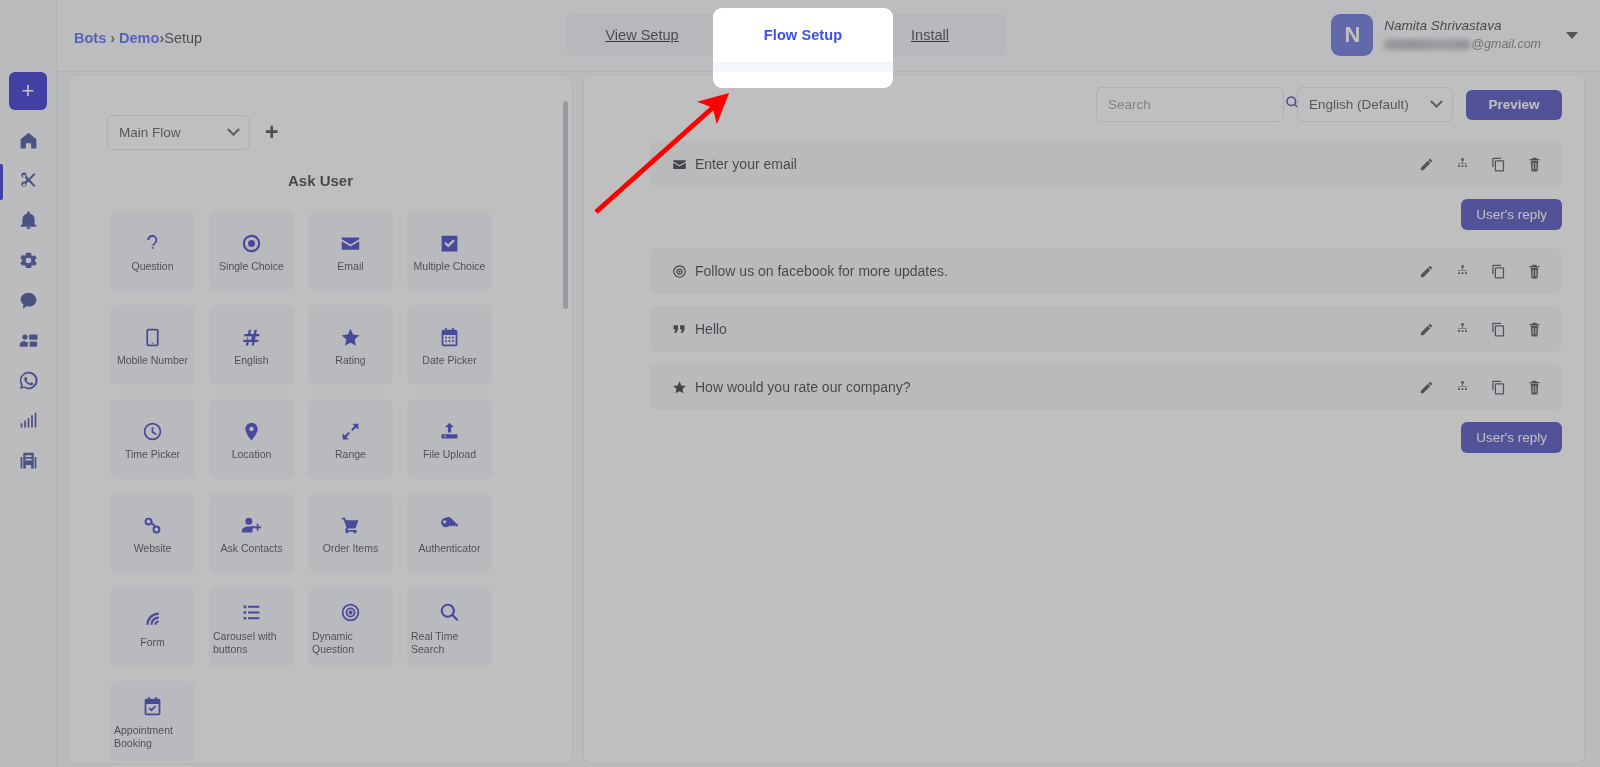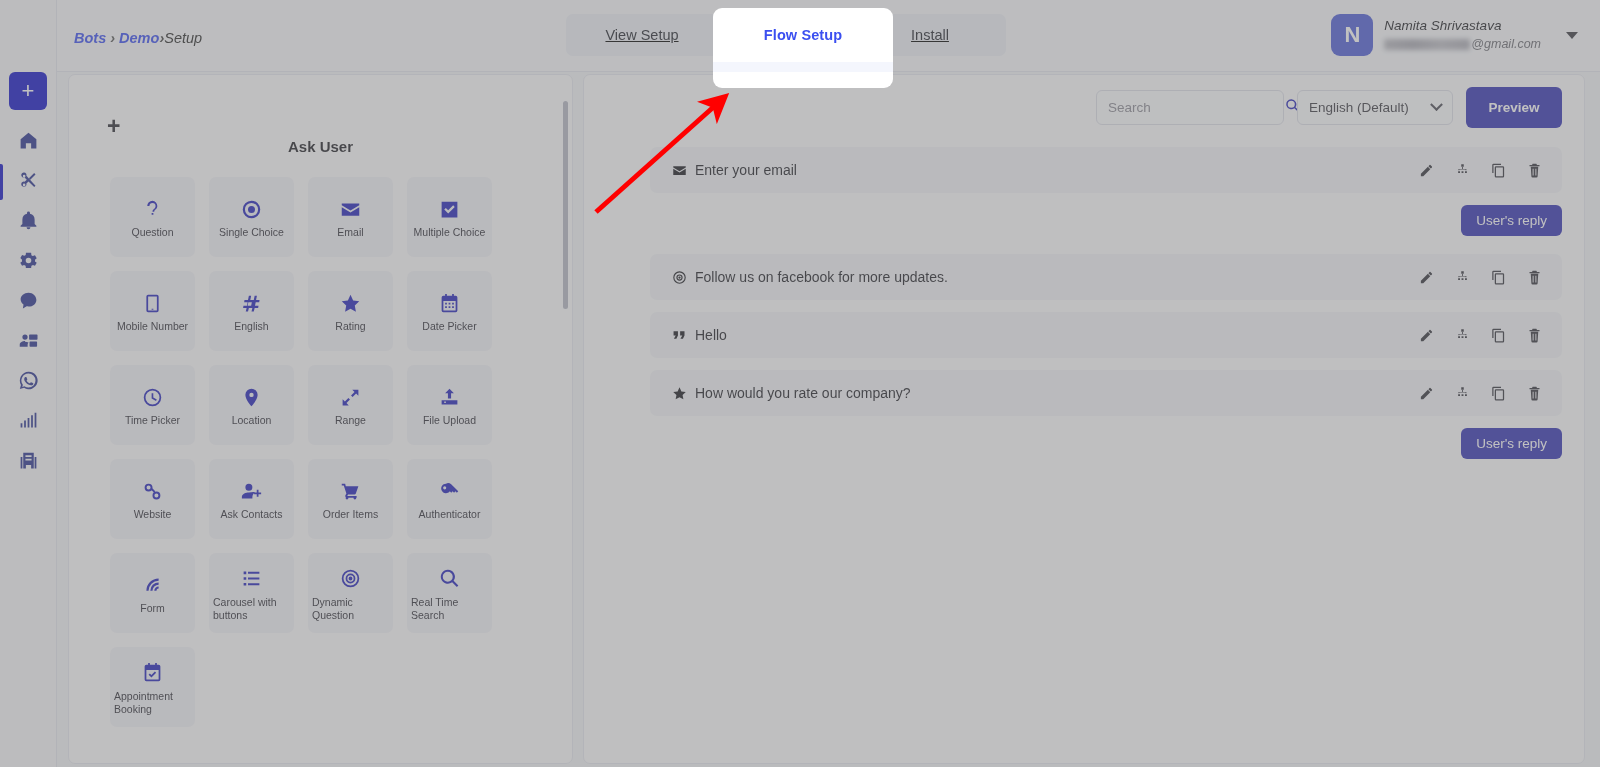--- a/index.html
+++ b/index.html
@@ -55,21 +55,20 @@
   .topbar {
     position: absolute; left: 0; top: 0; width: 1600px; height: 72px;
     background: #f7f8fc;
     border-bottom: 1px solid #e3e6ef;
     display: flex; align-items: center;
   }
   .breadcrumb {
     position: absolute; left: 74px; top: 30px;
     font-size: 14.5px; color: #2b2b2b;
     white-space: nowrap;
-    font-style: italic;
   }
   .breadcrumb .crumb-link { color: #3b4ff0; font-weight: bold; }
   .breadcrumb .sep { color: #555; margin: 0 4px; font-weight: bold; }
   .breadcrumb .sep2 { color: #444; font-weight: bold; }
   .breadcrumb .crumb-cur { color: #2b2b2b; }
 
   .tabs {
     position: absolute; left: 566px; top: 14px;
     height: 42px; width: 440px;
     background: #eceef5;
@@ -156,21 +155,21 @@
     display: flex; align-items: center; justify-content: space-between;
     padding: 0 11px; font-size: 13.5px; color: #3c3c44; cursor: pointer;
   }
   .chev {
     width: 9px; height: 9px; border-right: 2px solid #4a4a55; border-bottom: 2px solid #4a4a55;
     transform: rotate(45deg) translate(-2px,-2px);
   }
   .add-flow { font-size: 23px; color: #2c2c34; cursor: pointer; line-height: 1; font-weight: bold;}
   .section-title {
     text-align: center; font-size: 15px; font-weight: bold;
-    color: #1f1f26; 
+    color: #1f1f26; margin-top: 22px;
   }
   .grid {
     display: grid; grid-template-columns: repeat(4, 85px);
     gap: 14px 14px;
     padding: 22px 0 0 41px;
   }
   .card {
     width: 85px; height: 80px;
     background: #f1f2f8;
     border-radius: 7px;
@@ -215,21 +214,21 @@
   .search-box input::placeholder { color: #8b8b95; }
   .search-box svg { width: 15px; height: 15px; fill: #2323b8; }
   .lang-select {
     width: 156px; height: 35px;
     border: 1px solid #dcdee8; border-radius: 6px;
     background: #fafbfe;
     display: flex; align-items: center; justify-content: space-between;
     padding: 0 11px; font-size: 13.5px; color: #3c3c44; cursor: pointer;
   }
   .preview-btn {
-    width: 96px; height: 41px;
+    width: 96px; height: 30px;
     background: #3232b4; color: #fff;
     border: none; border-radius: 6px;
     font-size: 13.5px; font-weight: bold; cursor: pointer;
     font-family: "Liberation Sans", sans-serif;
   }
   .flowlist { padding: 19px 22px 0 66px; }
   .flow-row {
     height: 46px;
     background: #f2f3f8;
     border-radius: 7px;
@@ -324,20 +323,24 @@
     </div>
     <div class="rail-item">
       <span><svg viewBox="0 0 24 24">
             <path d="M6 3h12v18h-3v-4h-6v4H6V3zm2.5 3v2h7V6h-7zm0 4v2h7v-2h-7zM3 8h2v13H3V8zm16 0h2v13h-2V8z"></path>
           </svg></span>
     </div>
   </div>
 
   <div class="palette">
     <div class="palette-head">
+      <div class="flow-select">
+        <span>Main Flow</span>
+        <span class="chev"></span>
+      </div>
       <div class="add-flow">+</div>
     </div>
 
     <div class="section-title">Ask User</div>
 
     <div class="grid">
       <div class="card">
           <span class="ic">
             <svg viewBox="0 0 24 24">
               <path d="M11 18h2v-2h-2v2zm1-16a6 6 0 00-6 6h2.5a3.5 3.5 0 117 0c0 3.5-3.5 3.2-3.5 6.5h2c0-2.5 3.5-2.8 3.5-6.5a6 6 0 00-5.5-6z"></path>

